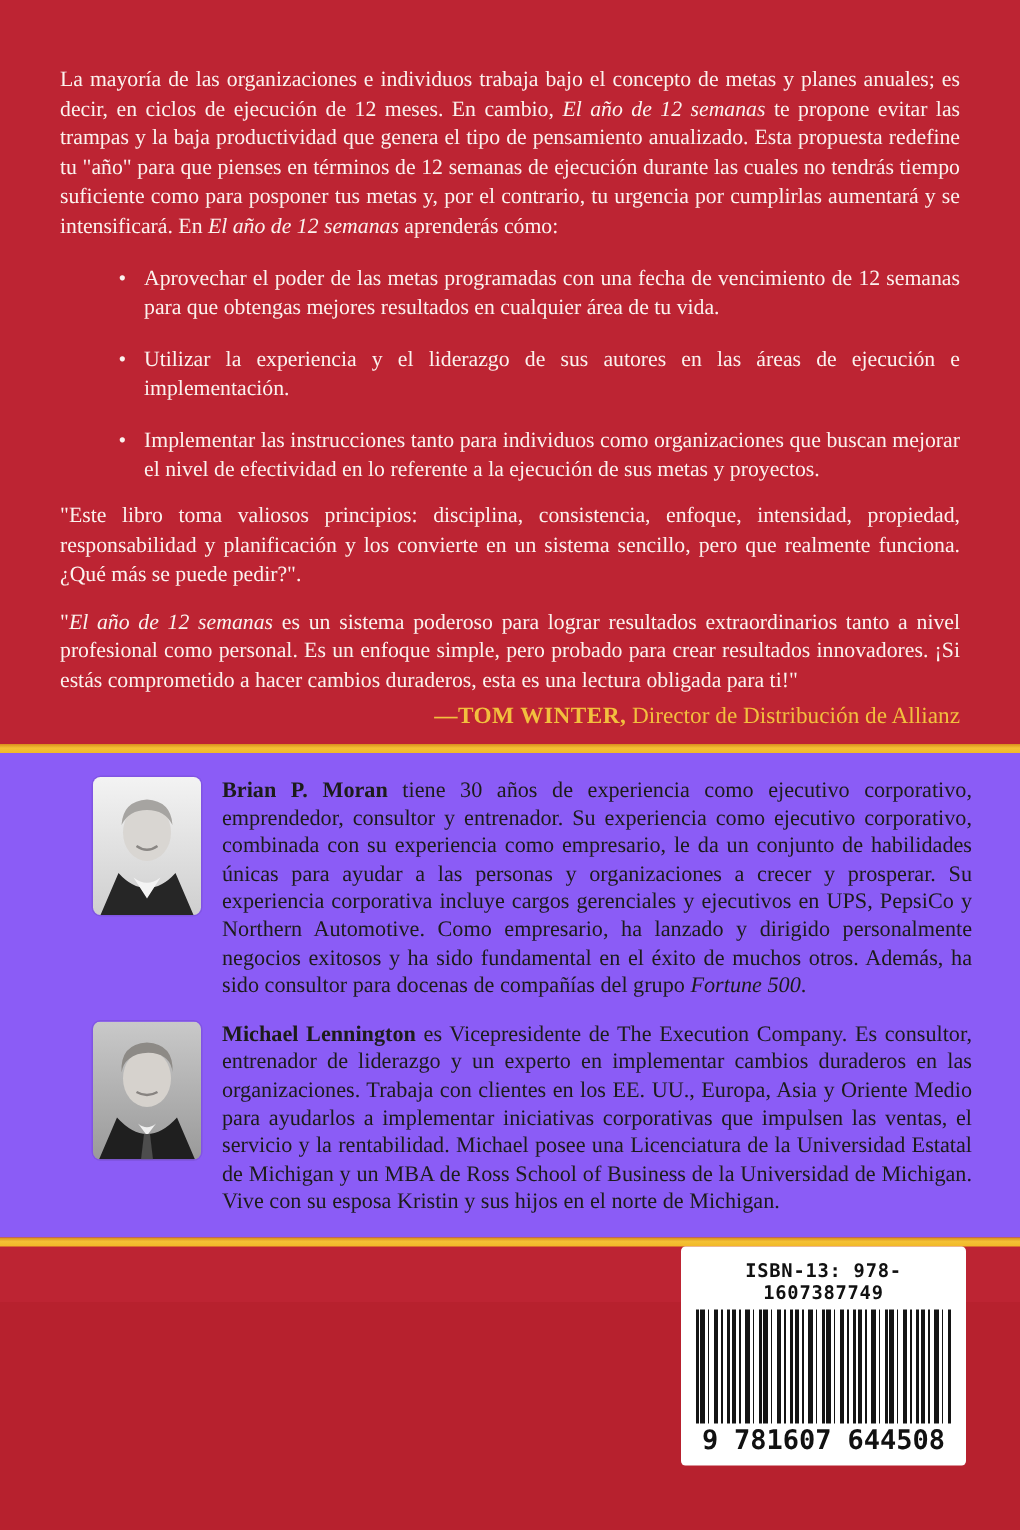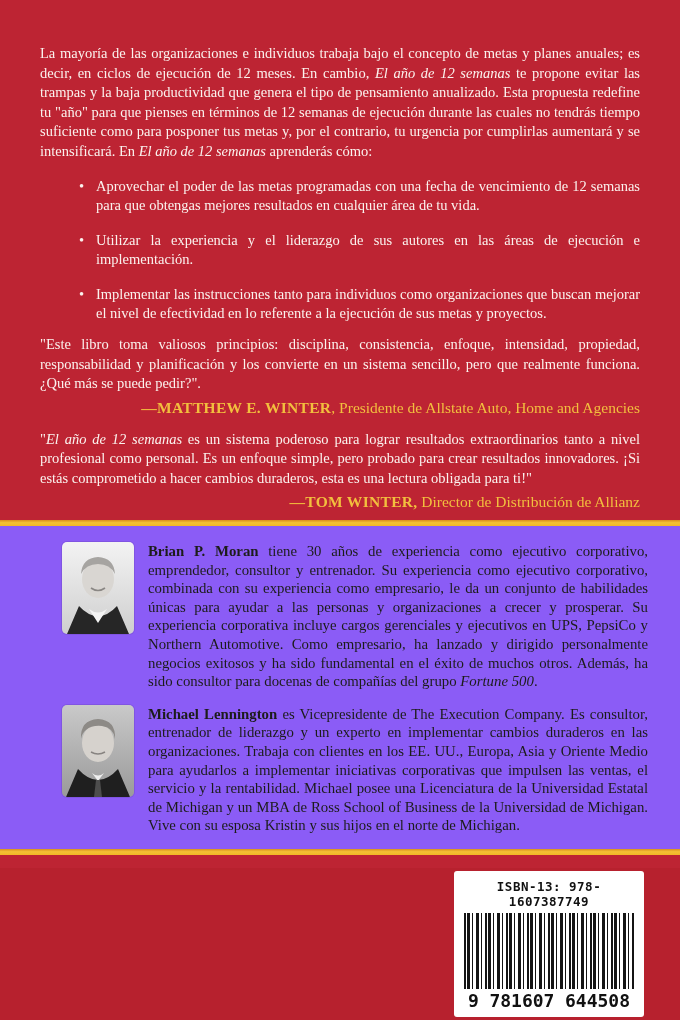--- a/index.html
+++ b/index.html
@@ -35,21 +35,21 @@
   .bio-text i{font-style:italic;}
 
   
   .sec-bottom{flex:1 1 auto;position:relative;}
   .logo{position:absolute;left:52px;bottom:34px;display:flex;align-items:flex-end;gap:5px;color:#fff;}
   .logo-mark{width:58px;height:46px;flex:0 0 auto;}
   .logo-text{display:flex;flex-direction:column;line-height:1;}
   .logo-line1{font-size:14px;font-weight:bold;letter-spacing:.6px;}
   .logo-line2{font-size:29px;font-weight:bold;letter-spacing:1px;margin-top:1px;}
 
-  .barcode-box{position:absolute;right:36px;top:16px;width:190px;height:146px;
+  .barcode-box{position:absolute;right:36px;top:0;width:190px;height:146px;
                background:#fff;border-radius:3px;padding:8px 10px 6px 10px;box-sizing:border-box;
                display:flex;flex-direction:column;}
   .isbn-label{font-family:"DejaVu Sans Mono",monospace;font-weight:bold;font-size:12.5px;
               text-align:center;letter-spacing:.5px;color:#111;}
   .bars{flex:1 1 auto;margin-top:4px;
         background:repeating-linear-gradient(90deg,
           #141414 0 2px,#fff 2px 3px,#141414 3px 6px,#fff 6px 8px,
           #141414 8px 9px,#fff 9px 12px,#141414 12px 15px,#fff 15px 17px,
           #141414 17px 18px,#fff 18px 21px);}
   .digits{display:flex;justify-content:space-between;padding:0 4px;
@@ -64,21 +64,20 @@
   <section class="sec-top">
     <p class="intro"><span>La mayoría de las organizaciones e individuos trabaja bajo el concepto de metas y planes anuales; es decir, en ciclos de ejecución de 12 meses. En cambio, </span><i>El año de 12 semanas</i><span> te propone evitar las trampas y la baja productividad que genera el tipo de pensamiento anualizado. Esta propuesta redefine tu "año" para que pienses en términos de 12 semanas de ejecución durante las cuales no tendrás tiempo suficiente como para posponer tus metas y, por el contrario, tu urgencia por cumplirlas aumentará y se intensificará. En </span><i>El año de 12 semanas</i><span> aprenderás cómo:</span></p>
 
     <ul class="benefits">
       <li>Aprovechar el poder de las metas programadas con una fecha de vencimiento de 12 semanas para que obtengas mejores resultados en cualquier área de tu vida.</li>
       <li>Utilizar la experiencia y el liderazgo de sus autores en las áreas de ejecución e implementación.</li>
       <li>Implementar las instrucciones tanto para individuos como organizaciones que buscan mejorar el nivel de efectividad en lo referente a la ejecución de sus metas y proyectos.</li>
     </ul>
 
     <p class="quote">"Este libro toma valiosos principios: disciplina, consistencia, enfoque, intensidad, propiedad, responsabilidad y planificación y los convierte en un sistema sencillo, pero que realmente funciona. ¿Qué más se puede pedir?".</p>
-    <p class="attr"><b>—MATTHEW E. WINTER</b><span>, Presidente de Allstate Auto, Home and Agencies</span></p>
 
     <p class="quote"><span>"</span><i>El año de 12 semanas</i><span> es un sistema poderoso para lograr resultados extraordinarios tanto a nivel profesional como personal. Es un enfoque simple, pero probado para crear resultados innovadores. ¡Si estás comprometido a hacer cambios duraderos, esta es una lectura obligada para ti!"</span></p>
     <p class="attr"><b>—TOM WINTER,</b><span> Director de Distribución de Allianz</span></p>
   </section>
 
   <div class="stripe"></div>
 
   <section class="sec-white">
 
     <div class="bio">

